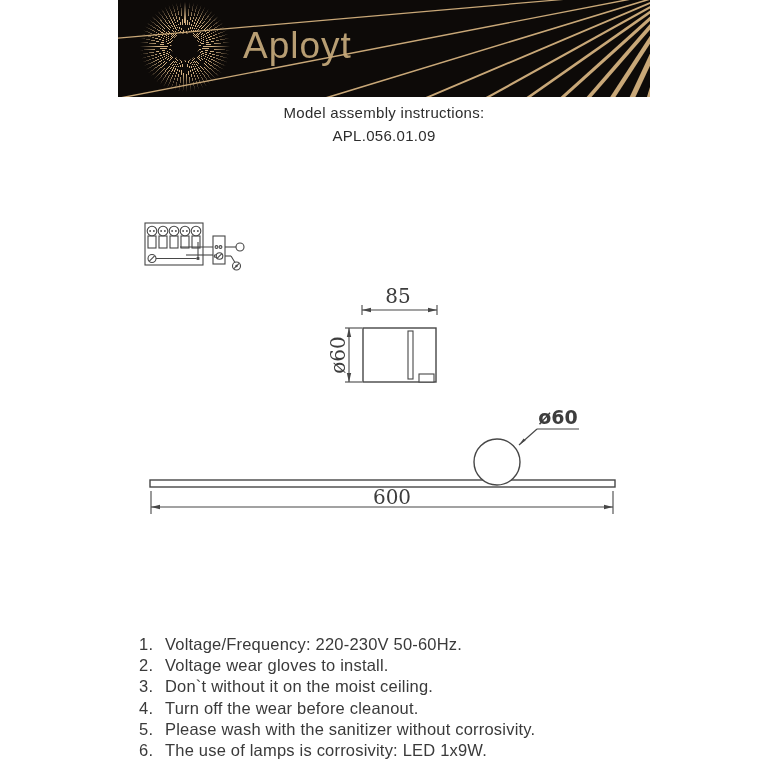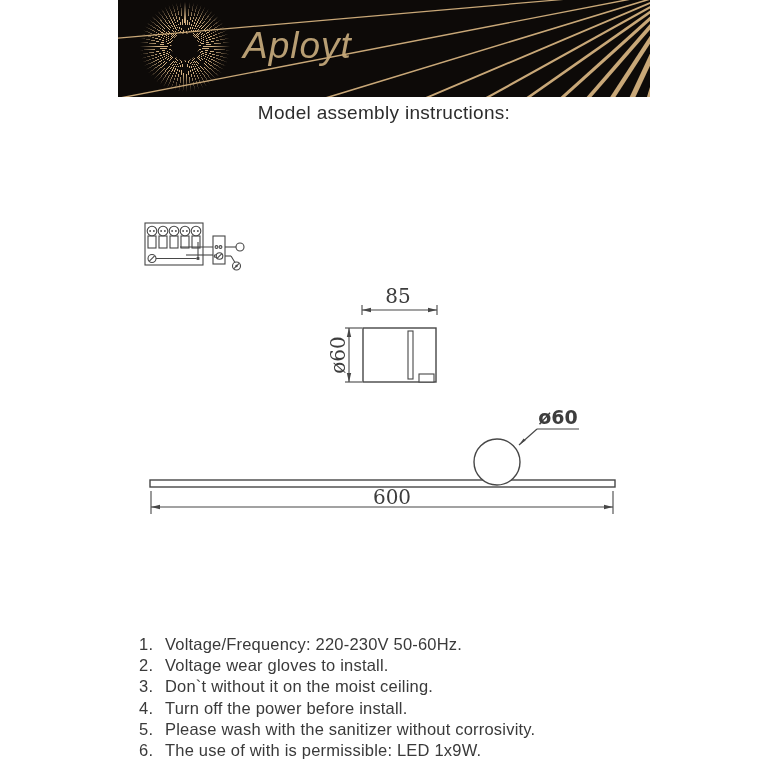--- a/index.html
+++ b/index.html
@@ -7,25 +7,25 @@
         font-family:"Liberation Sans",sans-serif;color:#333;}
   
   .banner{position:absolute;left:118px;top:0;width:532px;height:97px;background:#0d0a08;overflow:hidden;}
   .sunburst{position:absolute;left:19px;top:-1px;width:96px;height:96px;border-radius:50%;
     background:
       radial-gradient(circle, rgba(13,10,8,0) 0 27px, #0d0a08 45px),
       radial-gradient(circle, #0d0a08 0 13px, rgba(13,10,8,0) 14.5px),
       repeating-conic-gradient(from 0deg, #d3b183 0deg 1.3deg, rgba(13,10,8,0) 1.3deg 5.2deg);
   }
   .brand{position:absolute;left:125px;top:26px;font-size:37px;line-height:40px;font-weight:400;
-         color:#b89e73;letter-spacing:1px;font-style:italic;}
+         color:#b89e73;letter-spacing:1px;}
   .corner-rays{position:absolute;right:0;top:0;width:532px;height:97px;}
   
   .title-block{position:absolute;left:0;top:101px;width:768px;text-align:center;color:#2d2d2d;}
-  .title-line{font-size:19px;line-height:23px;letter-spacing:0.3px;}
+  .title-line{font-size:15px;line-height:23px;letter-spacing:0.3px;}
   
   svg.tech{position:absolute;}
   svg.tech .ln{stroke:#474747;stroke-width:1.1;fill:none;}
   svg.tech .ln15{stroke:#474747;stroke-width:1.4;fill:none;}
   svg.tech .fillw{fill:#ffffff;}
   svg.tech .dot{fill:#474747;stroke:none;}
   svg.tech text{fill:#3d3d3d;}
   .dimserif{font-family:"DejaVu Serif",serif;font-size:20px;}
   .dimbold{font-family:"DejaVu Sans",sans-serif;font-weight:bold;font-size:19px;}
   
@@ -55,20 +55,21 @@
         <line x1="565" y1="-11" x2="238" y2="492" stroke-width="4.4"></line>
         <line x1="565" y1="-11" x2="311" y2="533" stroke-width="5.2"></line>
         <line x1="565" y1="-11" x2="390" y2="563" stroke-width="6"></line>
         <line x1="565" y1="-11" x2="471" y2="582" stroke-width="6.5"></line>
       </g>
     </svg>
   </div>
 
   <div class="title-block">
     <div class="title-line">Model assembly instructions:</div>
+    <div class="title-line">APL.056.01.09</div>
   </div>
 
   <svg class="tech" style="left:140px;top:216px;width:135px;height:62px" viewBox="0 0 135 62">
     <rect class="ln" x="5" y="7" width="58" height="42"></rect>
 
     <g>
       <rect class="ln" x="8" y="20" width="8" height="12"></rect>
         <circle class="ln fillw" cx="12" cy="15" r="4.8"></circle>
         <circle class="dot" cx="10.1" cy="15" r="0.9"></circle>
         <circle class="dot" cx="13.9" cy="15" r="0.9"></circle>
@@ -156,25 +157,25 @@
     <div class="instr-row">
       <span class="instr-num">2.</span>
       <span class="instr-text">Voltage wear gloves to install.</span>
     </div>
     <div class="instr-row">
       <span class="instr-num">3.</span>
       <span class="instr-text">Don`t without it on the moist ceiling.</span>
     </div>
     <div class="instr-row">
       <span class="instr-num">4.</span>
-      <span class="instr-text">Turn off the power before install.</span>
+      <span class="instr-text">Turn off the wear before cleanout.</span>
     </div>
     <div class="instr-row">
       <span class="instr-num">5.</span>
       <span class="instr-text">Please wash with the sanitizer without corrosivity.</span>
     </div>
     <div class="instr-row">
       <span class="instr-num">6.</span>
-      <span class="instr-text">The use of with is permissible: LED 1x9W.</span>
+      <span class="instr-text">The use of lamps is corrosivity: LED 1x9W.</span>
     </div>
   </div>
 
 </div>
 
 </body></html>

